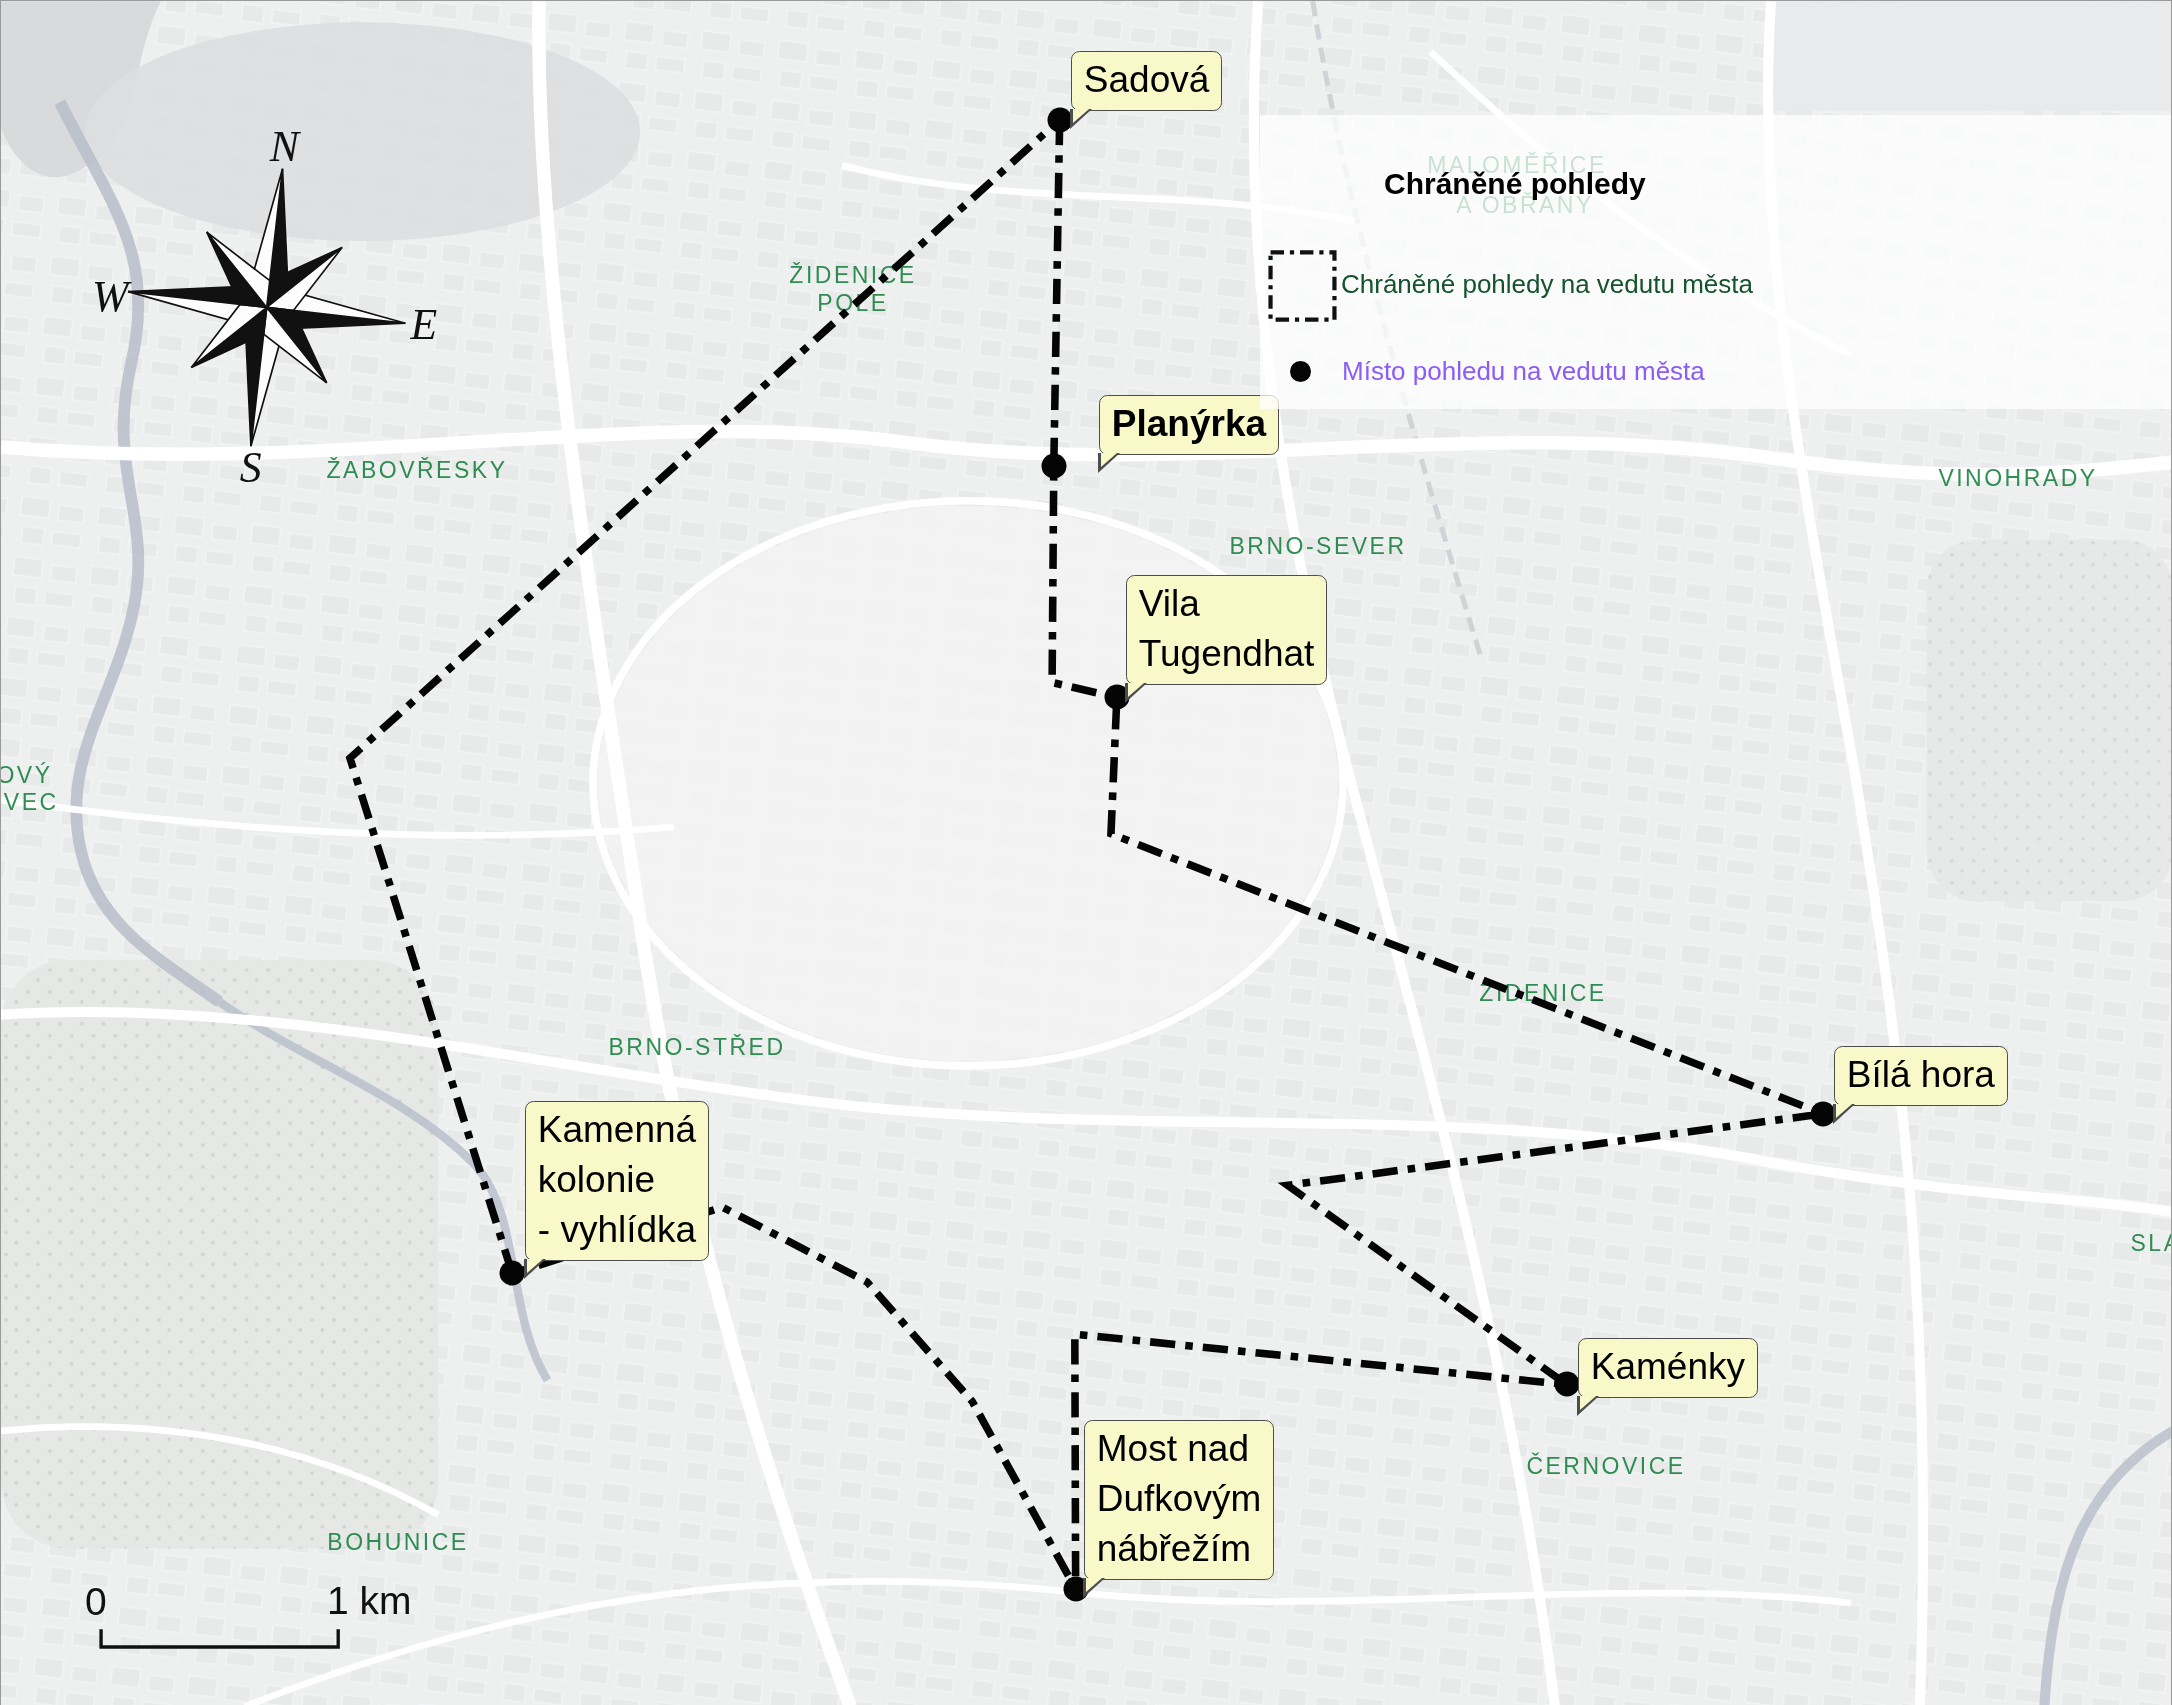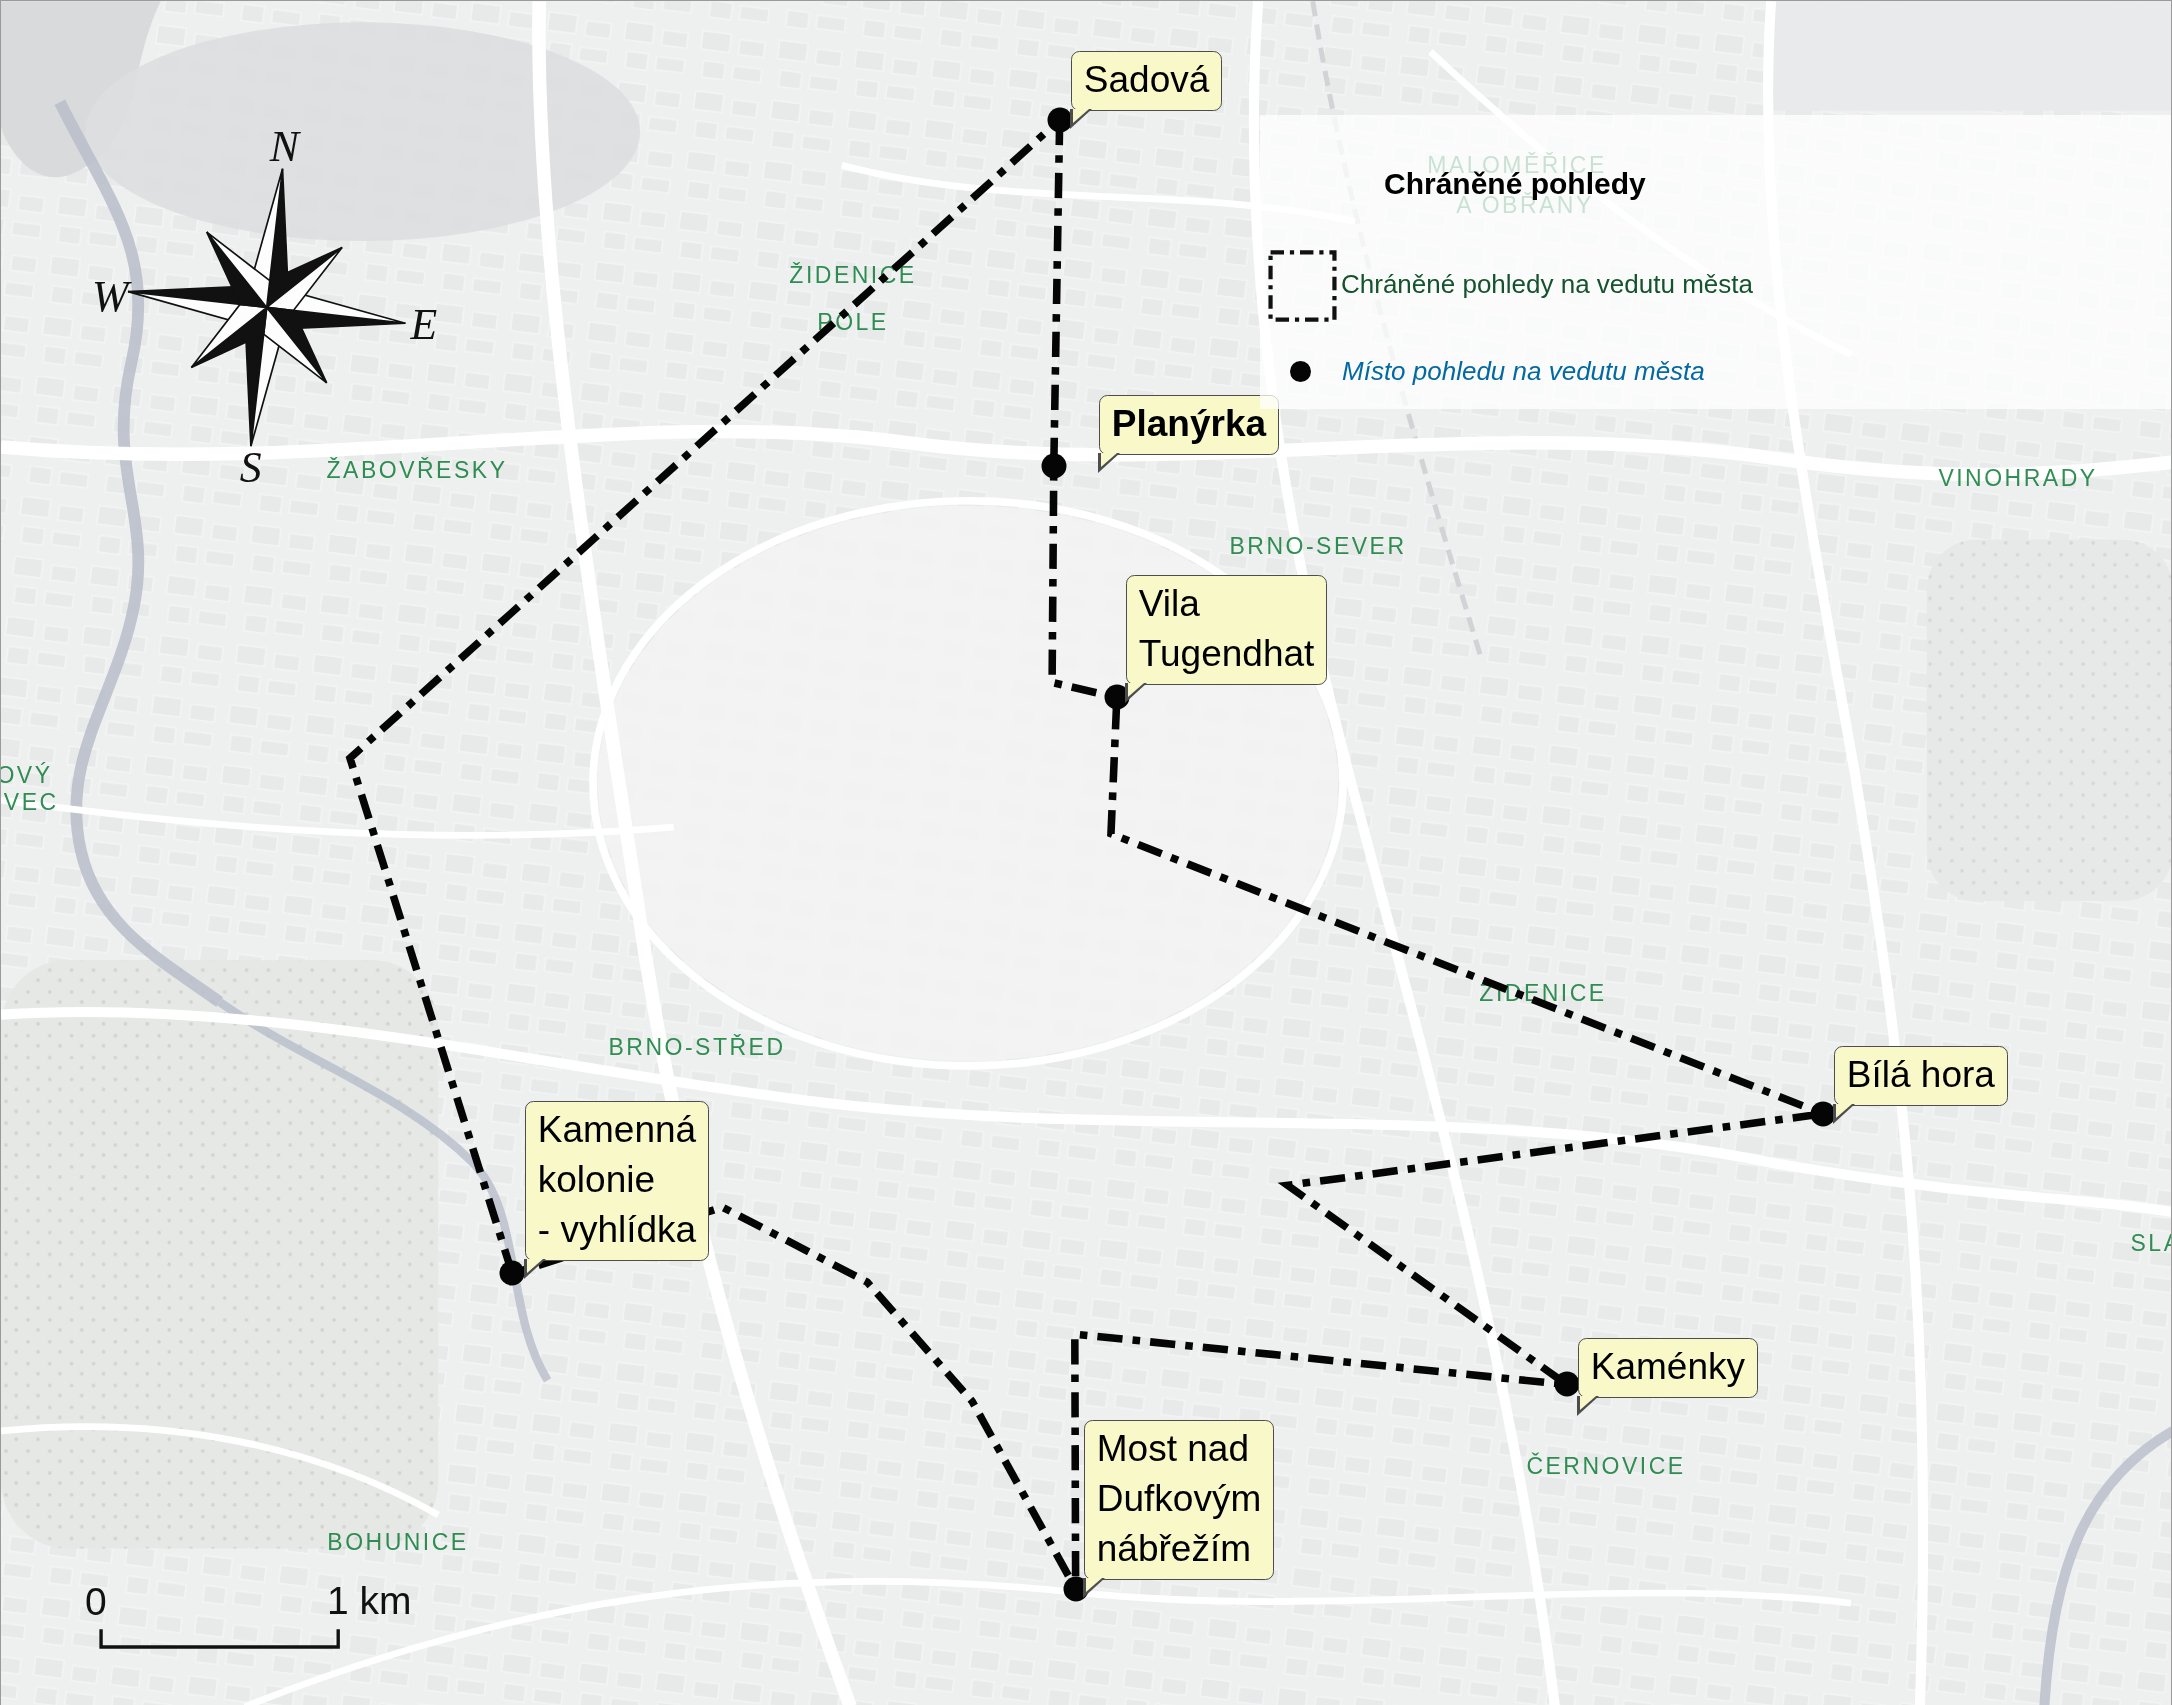--- a/index.html
+++ b/index.html
@@ -25,21 +25,21 @@
           border-top:20px solid #4d4d4d;border-right:22px solid transparent;}
   .plabel::after{content:'';position:absolute;left:0.8px;bottom:-12.6px;width:0;height:0;
           border-top:14.3px solid #f8f8c8;border-right:16px solid transparent;}
   
   .legend{position:absolute;left:1259px;top:114px;width:913px;height:294px;
           background:rgba(255,255,255,.74);z-index:5;}
   .legend-title{position:absolute;left:124px;top:52px;font-size:30px;font-weight:bold;color:#000;}
   .legend-sym{position:absolute;left:6.7px;top:134px;}
   .legend-text1{position:absolute;left:81px;top:154px;font-size:26px;color:#14532d;white-space:nowrap;}
   .legend-dot{position:absolute;left:30px;top:246px;width:21px;height:21px;border-radius:50%;background:#050505;}
-  .legend-text2{position:absolute;left:82px;top:241px;font-size:26px;color:#0369a1;white-space:nowrap;font-style:italic;}
+  .legend-text2{position:absolute;left:82px;top:241px;font-size:26px;color:#8b5cf6;white-space:nowrap;}
   
   .cletter{font-family:"Liberation Serif",serif;font-style:italic;font-size:52px;fill:#111;}
   
   .sbtext{position:absolute;z-index:5;color:#111;font-size:39px;}
   #sb0{left:84px;top:1579px;}
   #sb1{left:326px;top:1578px;}
 </style>
 </head>
 <body>
 
@@ -82,21 +82,21 @@
       <path d="M1000,195 C1200,248 1410,218 1610,262" stroke-width="8"></path>
       <path d="M290,2028 C600,1905 900,1852 1278,1892 C1600,1925 1900,1870 2200,1905" stroke-width="8"></path>
       <path d="M0,1700 C200,1680 380,1720 520,1800" stroke-width="8"></path>
       <path d="M1700,60 C1850,200 2000,320 2200,420" stroke-width="8"></path>
       <ellipse cx="1150" cy="930" rx="446" ry="336" stroke-width="9"></ellipse>
     </g>
   </svg>
 
   <div class="district" style="left: 416px; top: 469px;">ŽABOVŘESKY</div>
   <div class="district" style="left: 852px; top: 274px;">ŽIDENICE</div>
-  <div class="district" style="left: 852px; top: 302px; margin-top: 19px;">POLE</div>
+  <div class="district" style="left: 852px; top: 302px;">POLE</div>
   <div class="district" style="left: 1317px; top: 545px;">BRNO-SEVER</div>
   <div class="district" style="left: 2017px; top: 477px;">VINOHRADY</div>
   <div class="district" style="left: 1542px; top: 992px;">ŽIDENICE</div>
   <div class="district" style="left: 696px; top: 1046px;">BRNO-STŘED</div>
   <div class="district" style="left: 1605px; top: 1465px;">ČERNOVICE</div>
   <div class="district" style="left: 397px; top: 1514px; margin-top: 27px;">BOHUNICE</div>
   <div class="district" style="left: 1516px; top: 164px;">MALOMĚŘICE</div>
   <div class="district" style="left: 1524px; top: 204px;">A OBŘANY</div>
   <div class="district" style="left: 23.5px; top: 774px;">OVÝ</div>
   <div class="district" style="left: 20px; top: 801px;">OVEC</div>

